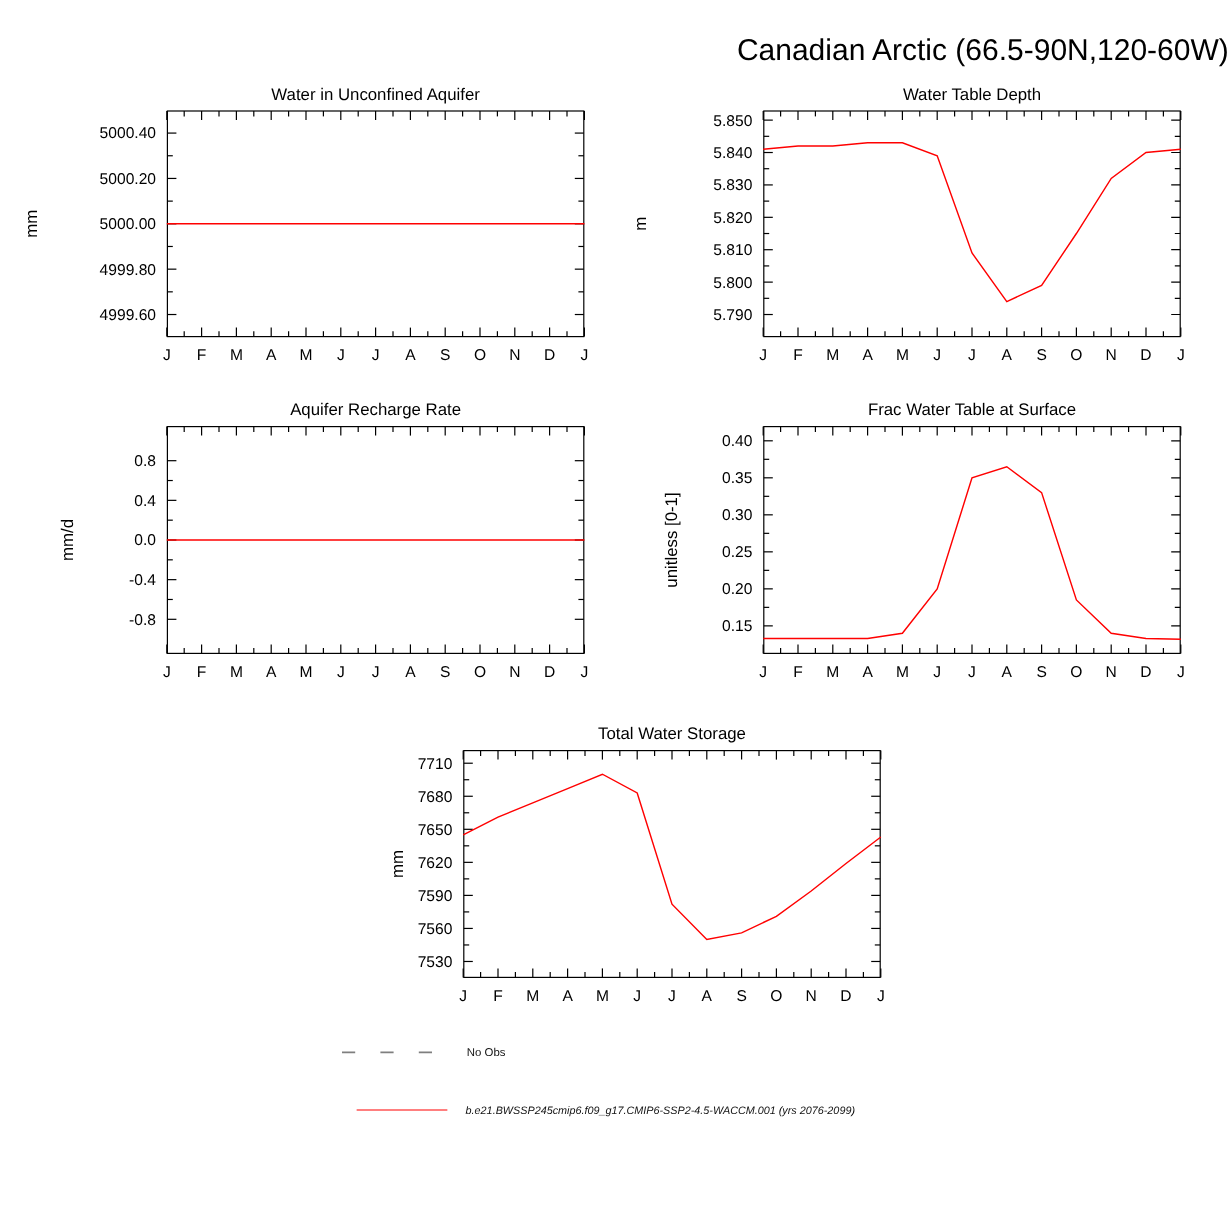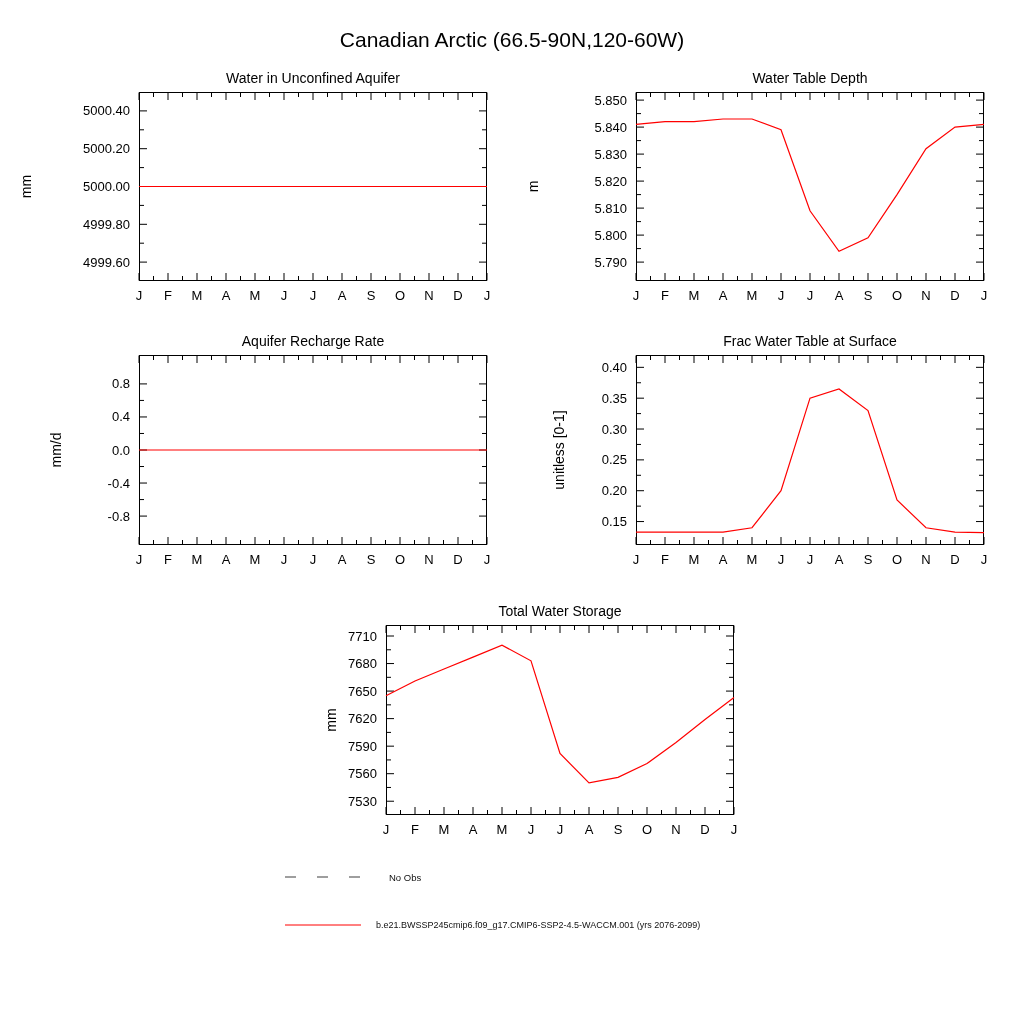--- a/index.html
+++ b/index.html
@@ -4,21 +4,21 @@
 <style>
   * { margin: 0; padding: 0; box-sizing: border-box; }
   html, body {
     width: 1024px; height: 1024px;
     background: #ffffff;
     font-family: "Liberation Sans", sans-serif;
   }
   .figure { position: relative; width: 1024px; height: 1024px; overflow: hidden; }
   .main-title {
     position: absolute; top: 28px; left: 0; width: 100%;
-    text-align: center; font-size: 21px; color: #000;
+    text-align: right; font-size: 25px; color: #000;
   }
   .chart { position: absolute; }
   .chart svg { overflow: visible; }
   svg text { font-family: "Liberation Sans", sans-serif; fill: #000; }
   .legend-row { position: absolute; display: flex; align-items: center; height: 14px; }
   .legend-label { margin-left: 15px; font-size: 9.5px; color: #111; white-space: nowrap; }
 </style>
 </head>
 <body>
 
@@ -536,20 +536,20 @@
         <polyline points="0,70.67632850241546 29,55.990338164251206 58,44.05797101449276 87,32.1256038647343 116,20.193236714975846 145,35.79710144927536 174,128.5024154589372 203,157.8743961352657 232,152.3671497584541 261,138.59903381642513 290,117.487922705314 319,94.54106280193237 348,72.51207729468598" fill="none" stroke="#ff0000" stroke-width="1.2"></polyline>
       </svg></div>
 
   <div class="legend-row" style="left:285px; top:870px;gap:13px;">
     <svg width="76" height="12">
       <line x1="0" y1="6" x2="76" y2="6" stroke-width="1.5" stroke-dasharray="11 21" stroke="#7f7f7f"></line>
     </svg>
     <span class="legend-label">No Obs</span>
   </div>
 
-  <div class="legend-row" style="left:285px; top:918px;">
+  <div class="legend-row" style="left:297px; top:918px;font-style:italic;">
     <svg width="76" height="12">
       <line x1="0" y1="6" x2="76" y2="6" stroke-width="1" stroke="#ff0000"></line>
     </svg>
     <span class="legend-label" style="font-size:9px;">b.e21.BWSSP245cmip6.f09_g17.CMIP6-SSP2-4.5-WACCM.001 (yrs 2076-2099)</span>
   </div>
 
 </div>
 
 </body></html>

